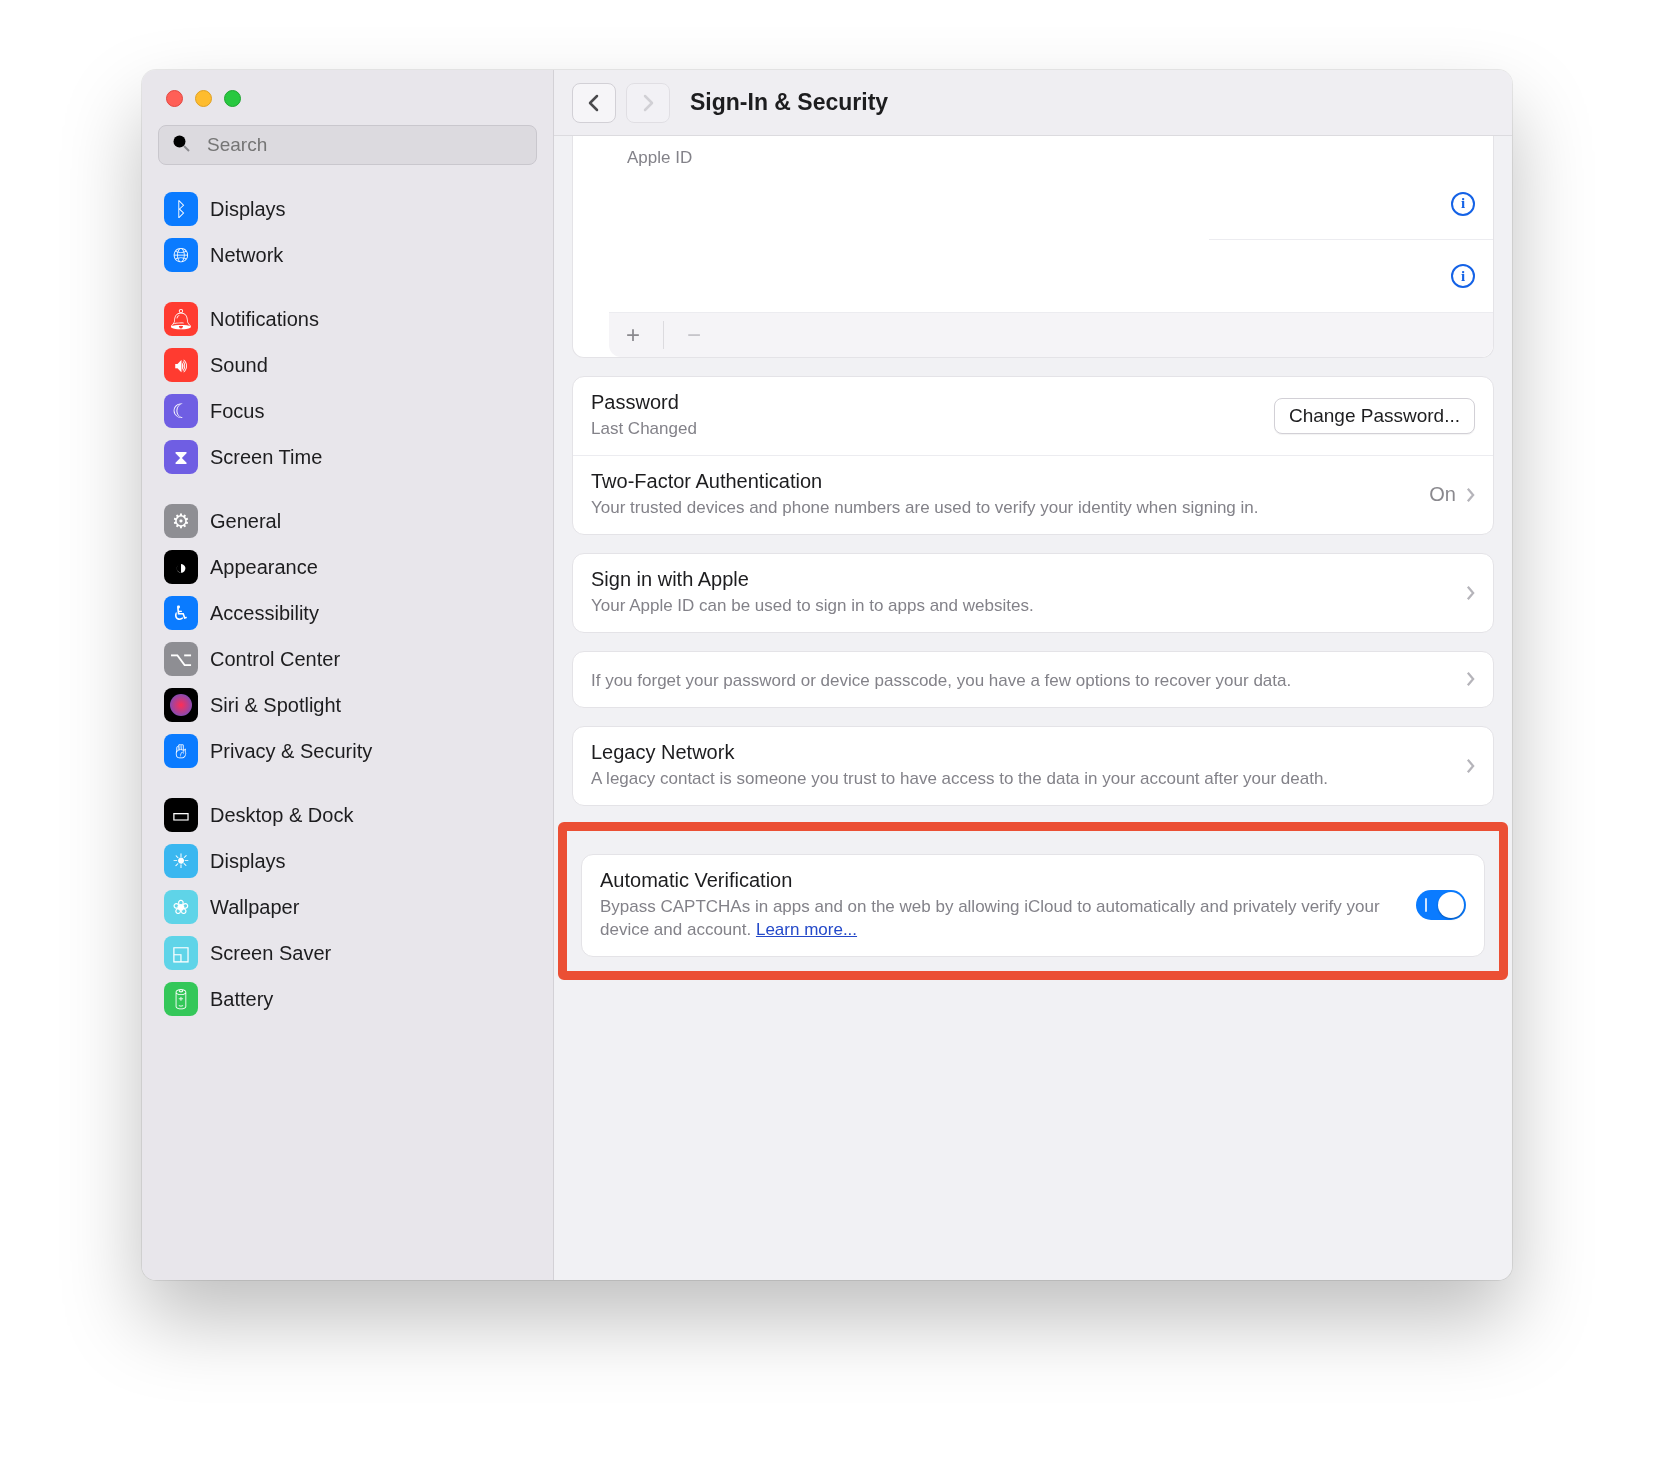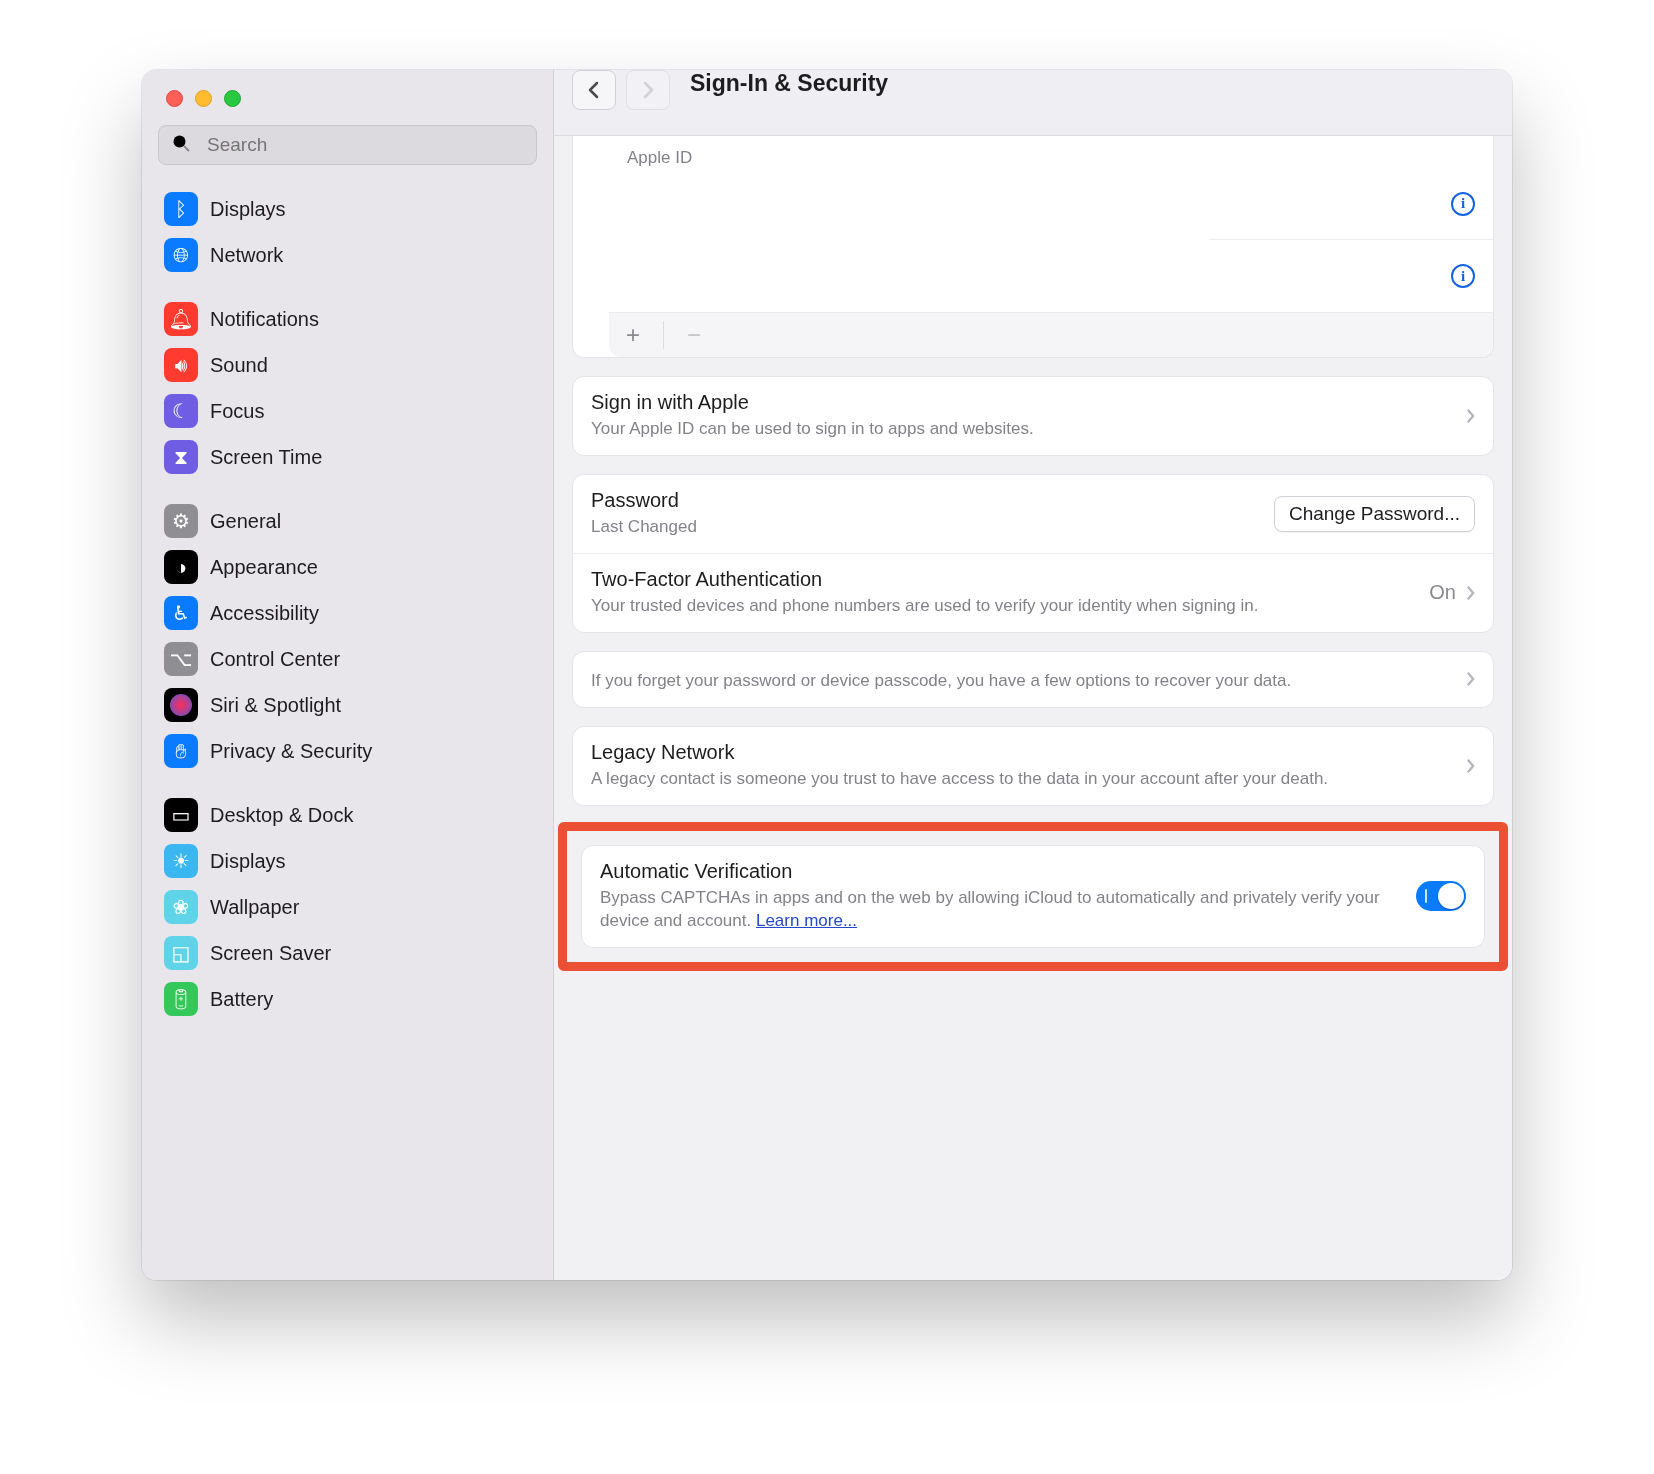--- a/index.html
+++ b/index.html
@@ -91,21 +91,21 @@
   .main {
     flex: 1;
     background: #f1f1f4;
     display: flex;
     flex-direction: column;
     overflow: hidden;
   }
   .toolbar {
     height: 66px;
     display: flex;
-    align-items: flex-start;
+    align-items: center;
     gap: 10px;
     padding: 0 18px;
     border-bottom: 1px solid #dcdbdf;
     background: #efeef2;
   }
   .nav-btn {
     width: 44px; height: 40px;
     border: 1px solid #d2d0d6;
     background: #f6f5f8;
     border-radius: 8px;
@@ -204,21 +204,21 @@
     content:""; position:absolute; left:9px; top:8px;
     width:2px; height:14px; background:#ffffffcc; border-radius:2px;
   }
 
   .highlight {
     border: 9px solid #eb4f34;
     border-radius: 6px;
     margin: 16px -14px 0 -14px;
     padding: 14px;
   }
-  .highlight .card { margin-top: 0; }
+  .highlight .card { margin-top: 9px; }
 
   .learn-link { color: #2449c9; text-decoration: underline; }
 
   
   .ic-blue{background:#0a7bff;} .ic-red{background:#ff3b30;} .ic-gray{background:#8e8e93;}
   .ic-black{background:#000000;}
   .ic-green{background:#34c759;}
   .ic-lav{background:#6f5ee3;}
   .ic-sky{background:#3ab7f0;}
   .ic-cyan{background:#5fd4e8;}
@@ -401,50 +401,50 @@
           <span class="info-icon">i</span>
         </div>
         <div class="btm-controls">
           <span class="plusminus">+</span>
           <span class="divider-v"></span>
           <span class="plusminus minus">−</span>
         </div>
       </div>
 
       <div class="card">
+        <div class="row">
+          <div class="row-body">
+            <div class="row-title">Password</div>
+            <div class="row-sub">Last Changed</div>
+          </div>
+          <div class="row-right">
+            <button class="change-btn">Change Password...</button>
+          </div>
+        </div>
+        <div class="row">
+          <div class="row-body">
+            <div class="row-title">Two-Factor Authentication</div>
+            <div class="row-sub">Your trusted devices and phone numbers are used to verify your identity when signing in.</div>
+          </div>
+          <div class="row-right">
+            <span class="status-text">On</span>
+            <svg class="chev" viewBox="0 0 10 18">
+                <path d="M2 2 L8 9 L2 16"></path>
+              </svg>
+          </div>
+        </div>
+      </div>
+
+      <div class="card">
         <div class="row single">
           <div class="row-body">
             <div class="row-title">Sign in with Apple</div>
             <div class="row-sub">Your Apple ID can be used to sign in to apps and websites.</div>
           </div>
           <div class="row-right">
-            <svg class="chev" viewBox="0 0 10 18">
-                <path d="M2 2 L8 9 L2 16"></path>
-              </svg>
-          </div>
-        </div>
-      </div>
-
-      <div class="card">
-        <div class="row">
-          <div class="row-body">
-            <div class="row-title">Password</div>
-            <div class="row-sub">Last Changed</div>
-          </div>
-          <div class="row-right">
-            <button class="change-btn">Change Password...</button>
-          </div>
-        </div>
-        <div class="row">
-          <div class="row-body">
-            <div class="row-title">Two-Factor Authentication</div>
-            <div class="row-sub">Your trusted devices and phone numbers are used to verify your identity when signing in.</div>
-          </div>
-          <div class="row-right">
-            <span class="status-text">On</span>
             <svg class="chev" viewBox="0 0 10 18">
                 <path d="M2 2 L8 9 L2 16"></path>
               </svg>
           </div>
         </div>
       </div>
 
       <div class="card">
         <div class="row single">
           <div class="row-body">

